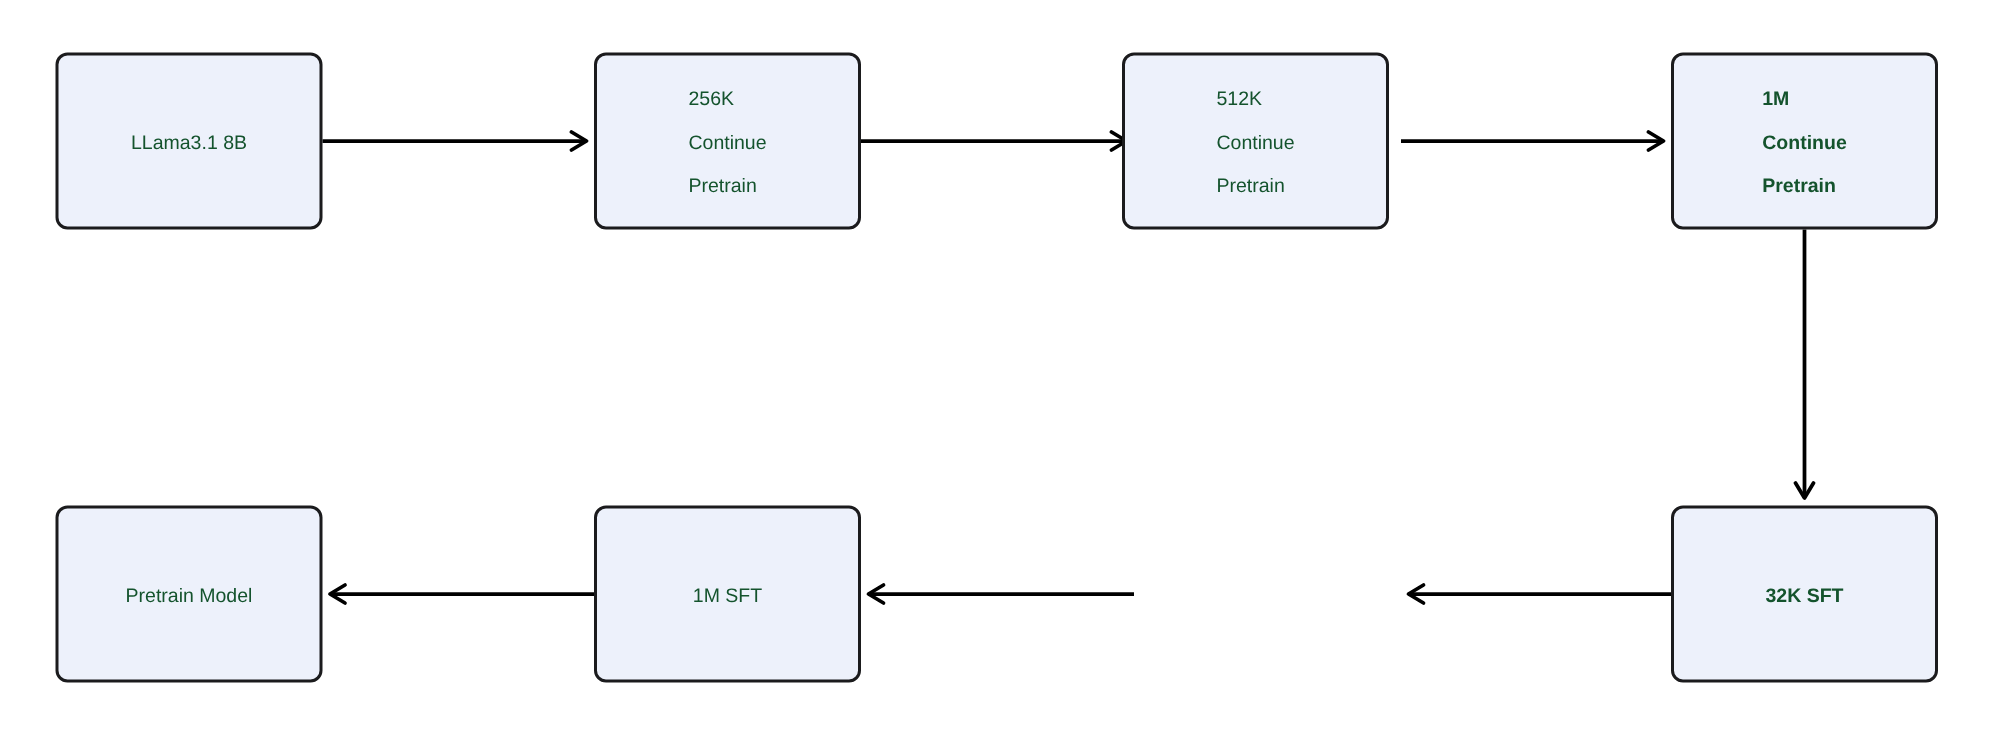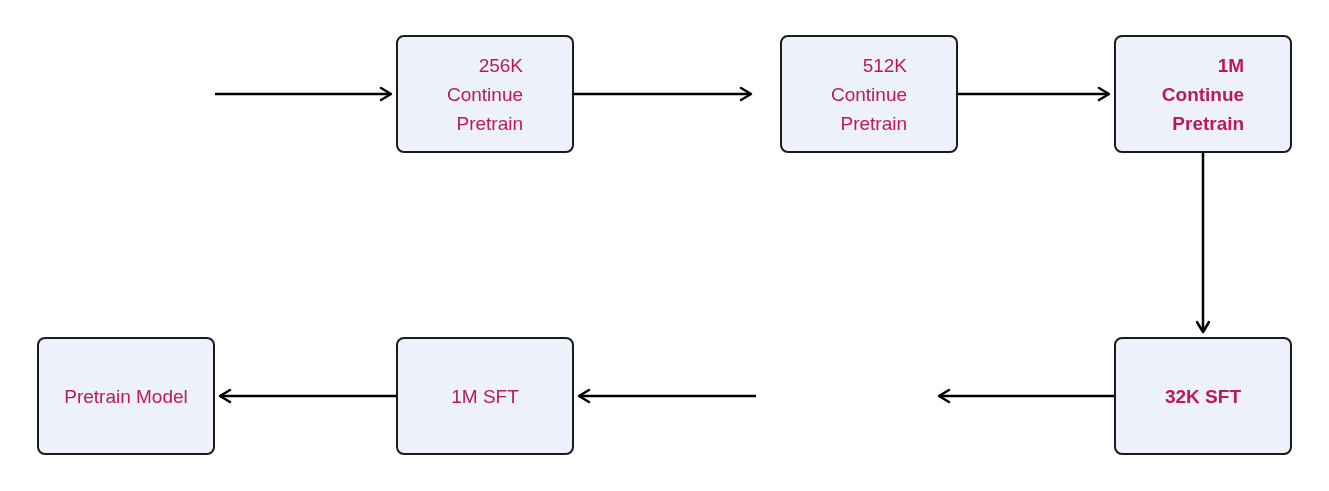--- a/index.html
+++ b/index.html
@@ -30,28 +30,28 @@
     box-sizing: border-box;
     background: #edf1fb;
     border: 2.5px solid #1b1b1d;
     border-radius: 8px;
     display: flex;
     align-items: center;
     justify-content: center;
   }
   .node .label {
     white-space: pre-line;
-    text-align: right;
-    color: #be185d;
-    font-size: 19px;
+    text-align: left;
+    color: #14532d;
+    font-size: 13px;
     line-height: 29px;
   }
   .col1 { left: 37px; }
   .col2 { left: 396px; }
-  .col3 { left: 780px; }
+  .col3 { left: 748px; }
   .col4 { left: 1114px; font-weight: bold; }
   .row1 { top: 35px; }
   .row2 { top: 337px; }
 </style>
 </head>
 <body>
 
 <div class="canvas">
 
   <svg class="edges" width="1329" height="491" viewBox="0 0 1329 491" xmlns="http://www.w3.org/2000/svg">
@@ -64,20 +64,23 @@
       <line x1="215" y1="94" x2="391" y2="94" marker-end="url(#arrowhead)"></line>
       <line x1="574" y1="94" x2="751" y2="94" marker-end="url(#arrowhead)"></line>
       <line x1="934" y1="94" x2="1109" y2="94" marker-end="url(#arrowhead)"></line>
       <line x1="1203" y1="153" x2="1203" y2="332" marker-end="url(#arrowhead)"></line>
       <line x1="1114" y1="396" x2="939" y2="396" marker-end="url(#arrowhead)"></line>
       <line x1="756" y1="396" x2="579" y2="396" marker-end="url(#arrowhead)"></line>
       <line x1="396" y1="396" x2="220" y2="396" marker-end="url(#arrowhead)"></line>
     </g>
   </svg>
 
+  <div class="node row1 col1">
+    <span class="label">LLama3.1 8B</span>
+  </div>
   <div class="node row1 col2">
     <span class="label">256K
 Continue
 Pretrain</span>
   </div>
   <div class="node row1 col3">
     <span class="label">512K
 Continue
 Pretrain</span>
   </div>

